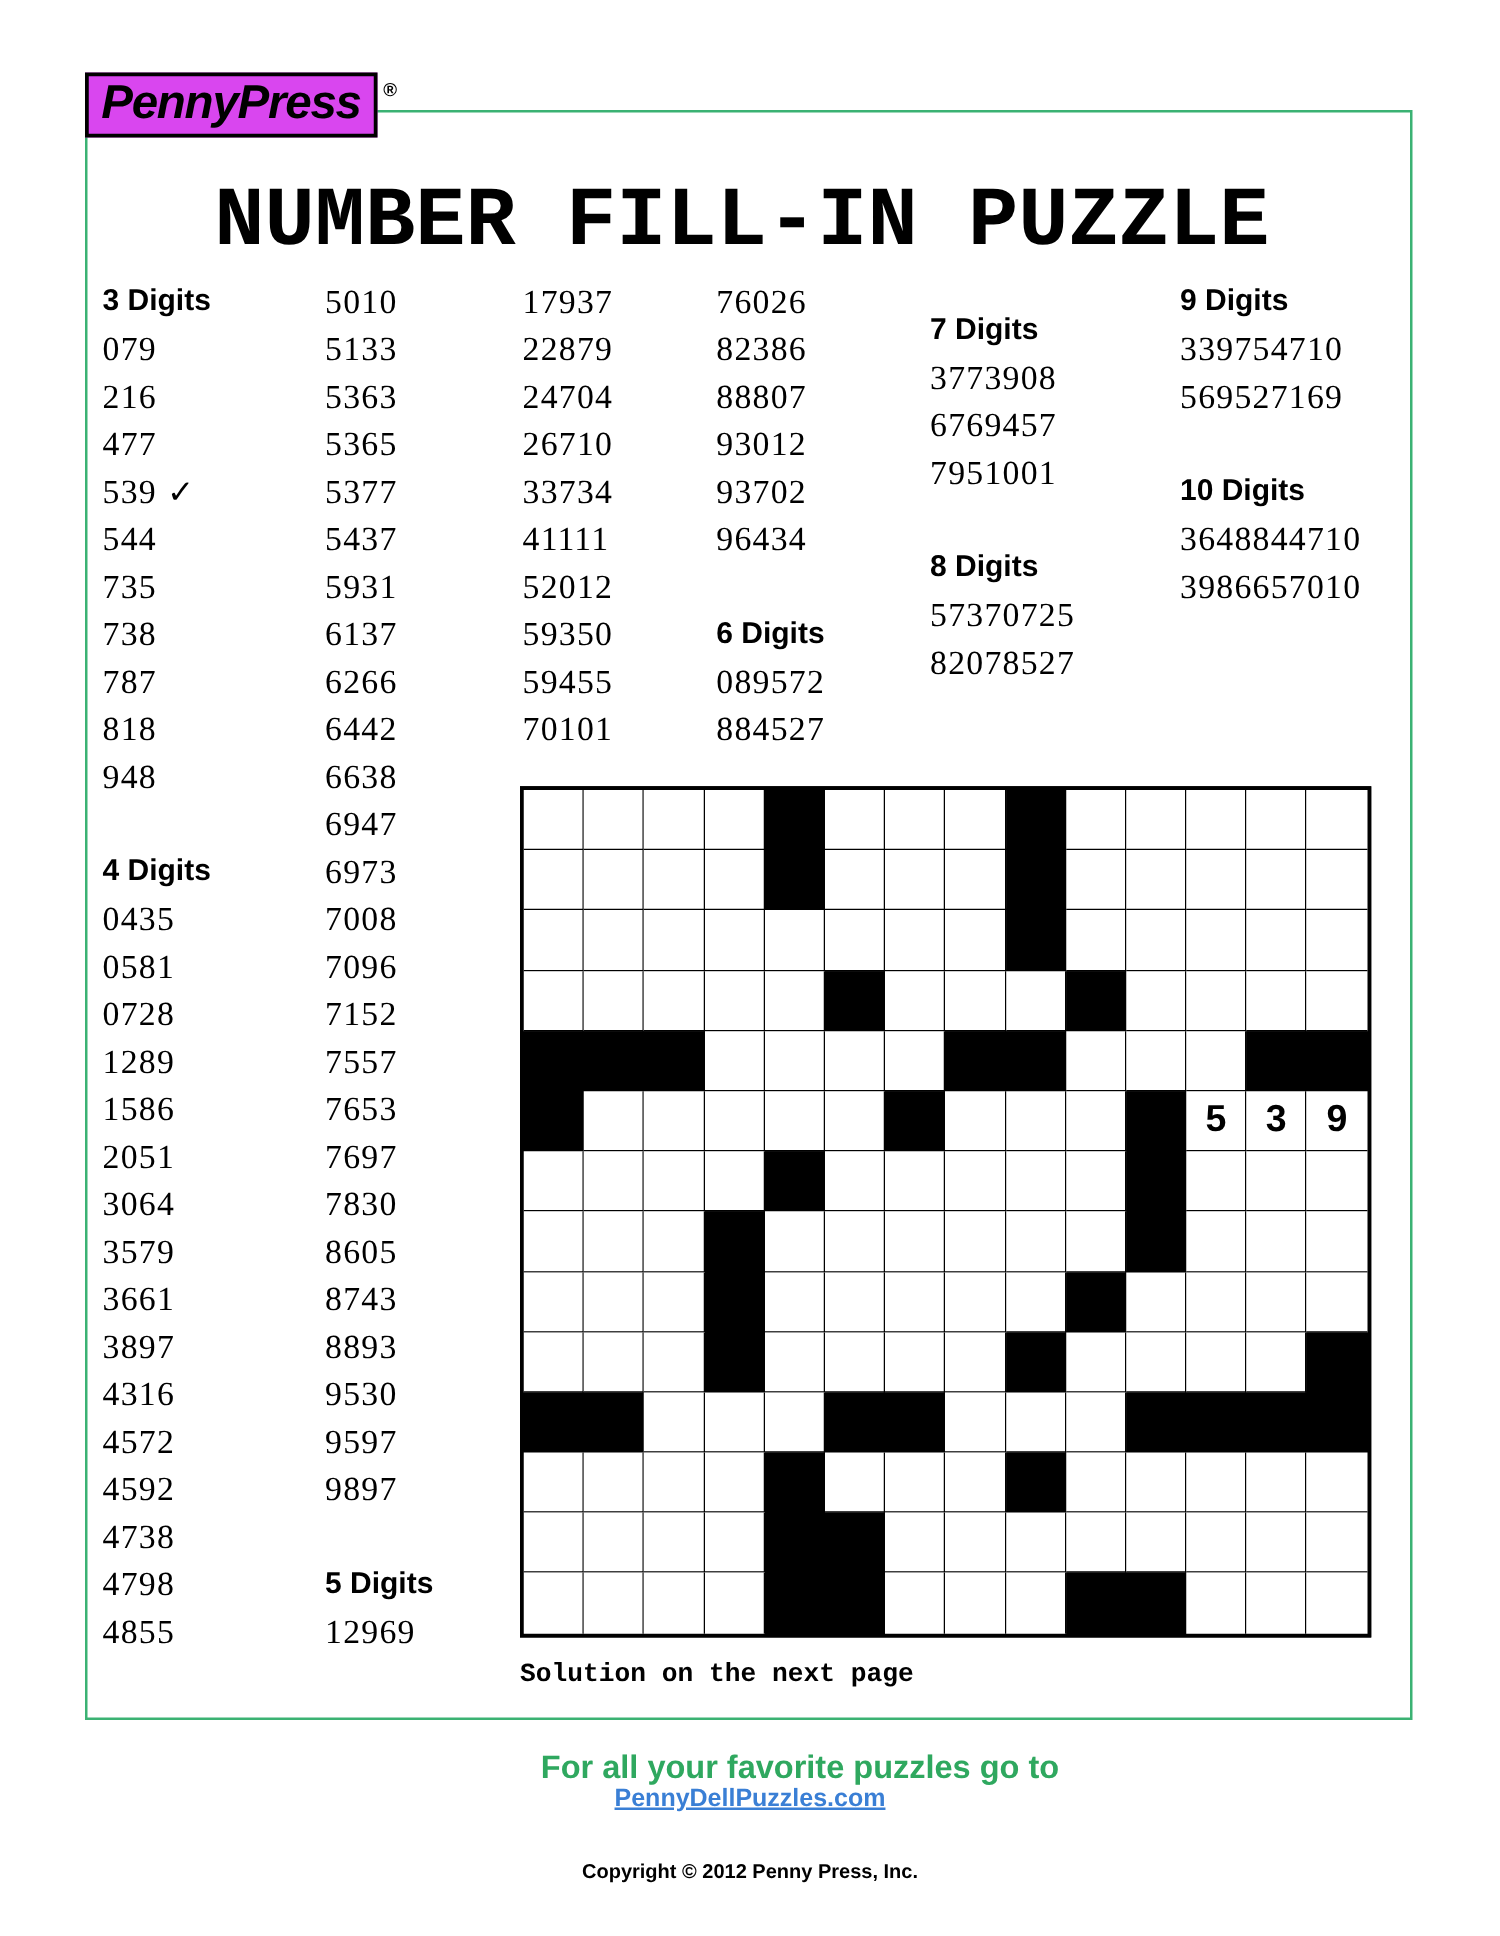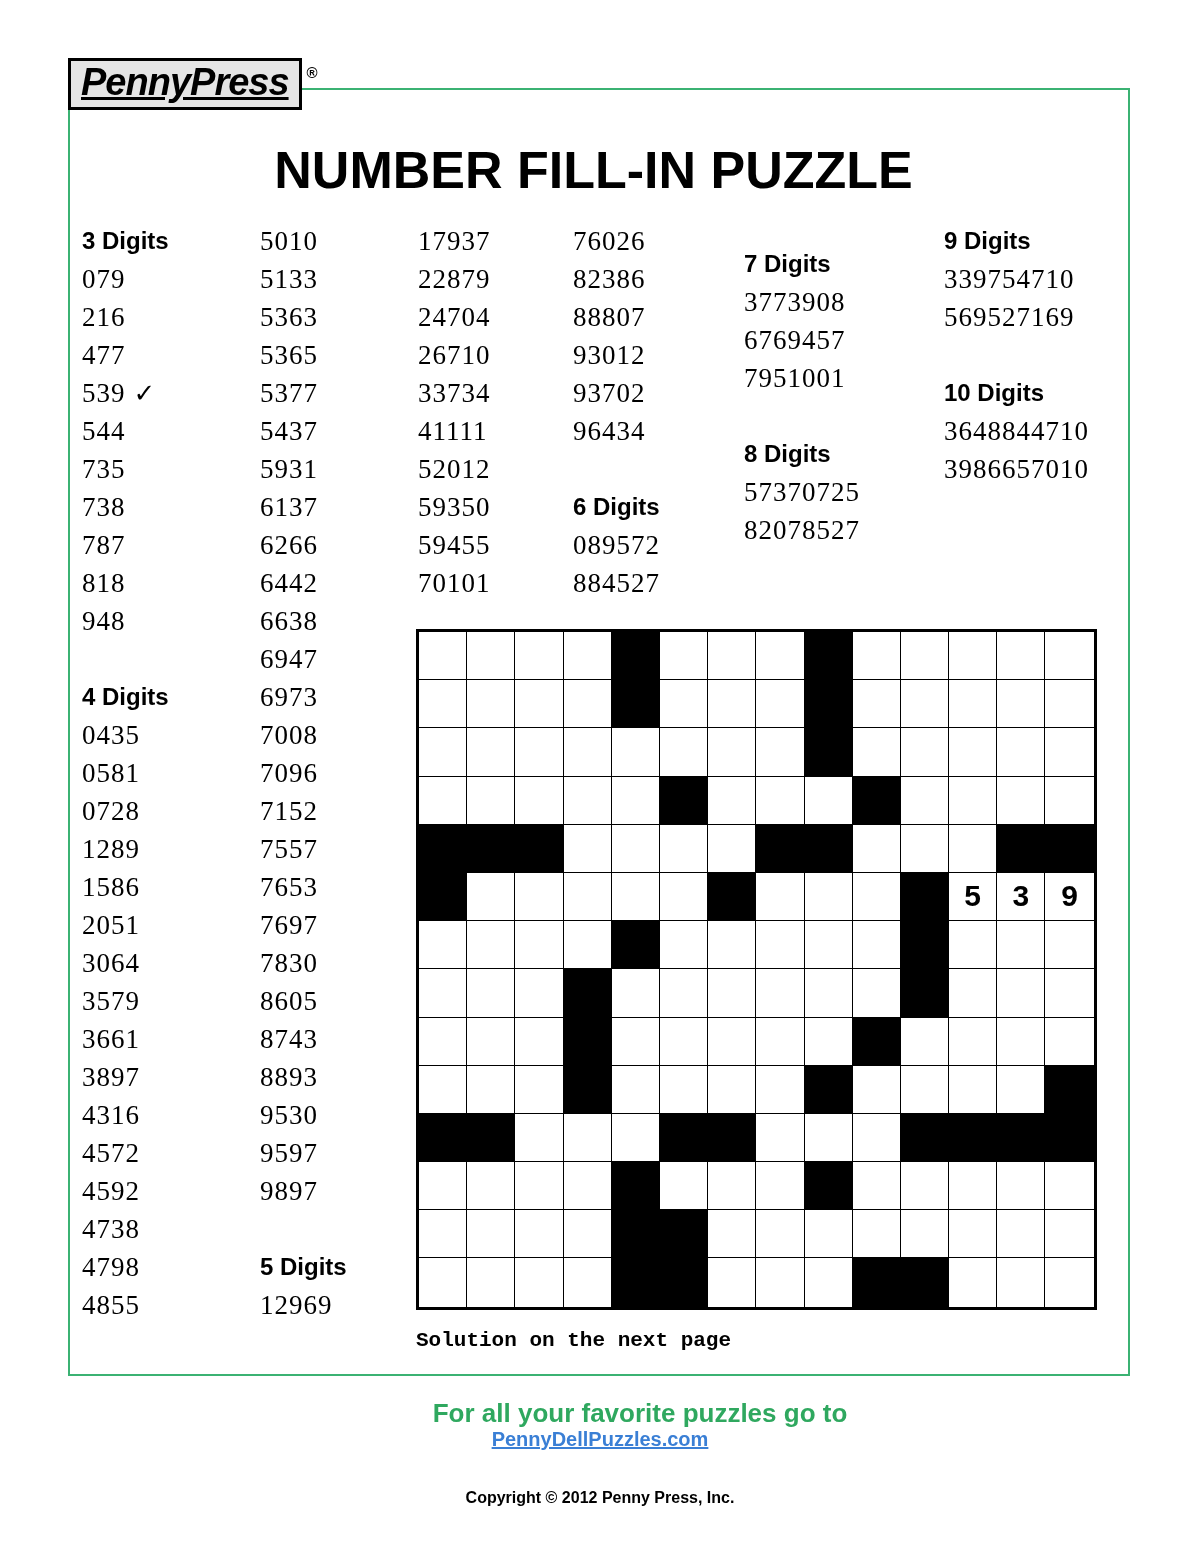--- a/index.html
+++ b/index.html
@@ -27,48 +27,47 @@
     width: 1062px;
     height: 1288px;
     border: 2px solid #3bb273;
     box-sizing: border-box;
   }
   .logo {
     position: absolute;
     left: 68px;
     top: 58px;
     border: 3px solid #000;
-    background: #e5e5e5;
+    background: #d946ef;
     padding: 2px 10px 4px 10px;
     font-family: "Liberation Sans", sans-serif;
     font-weight: bold;
     font-style: italic;
     font-size: 38px;
     letter-spacing: -1px;
     line-height: 1.05;
     z-index: 5;
-    text-decoration: underline;
   }
   .logo .reg {
     position: absolute;
     right: -18px;
     top: 4px;
     font-size: 15px;
     font-style: normal;
     font-weight: bold;
   }
   .title {
     position: absolute;
     left: 0;
     top: 140px;
     width: 1187px;
     text-align: center;
-    font-family: Liberation Sans, sans-serif;
-    font-weight: bold;
-    font-size: 52px;
+    font-family: Liberation Mono, monospace;
+    font-weight: bold;
+    font-size: 67px;
     letter-spacing: 0px;
   }
   
   .col {
     position: absolute;
     font-size: 27px;
     font-family: "Liberation Serif", serif;
     letter-spacing: 1px;
   }
   .col .entry {

